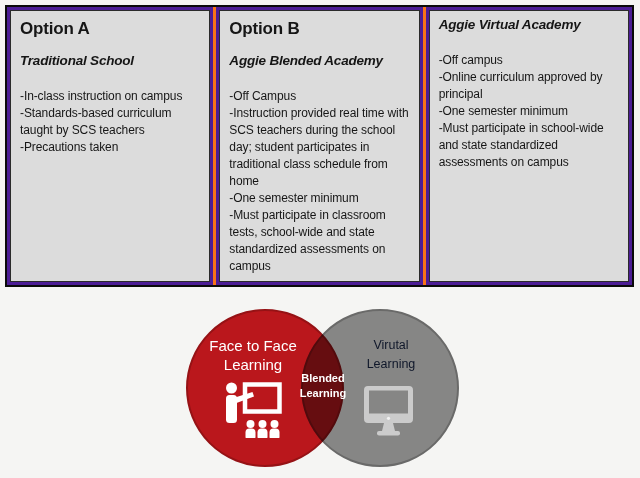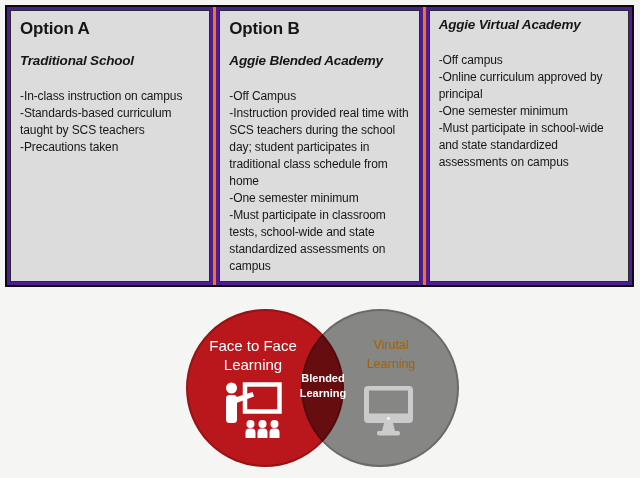--- a/index.html
+++ b/index.html
@@ -80,21 +80,21 @@
     white-space: pre-line;
     z-index: 3;
   }
   .venn-label.face {
     left: 186px; top: 336px; width: 134px;
     color: #ffffff;
     font-size: 15px; line-height: 19px;
   }
   .venn-label.virtual {
     left: 326px; top: 336px; width: 130px;
-    color: #a16207;
+    color: #0f172a;
     font-size: 12.5px; line-height: 19px;
   }
   .venn-label.blended {
     left: 281px; top: 371px; width: 84px;
     color: #ffffff;
     font-weight: bold;
     font-size: 11px; line-height: 15px;
   }
   .venn-icon { position: absolute; z-index: 3; }
   .venn-icon.teacher { left: 224px; top: 382px; }

